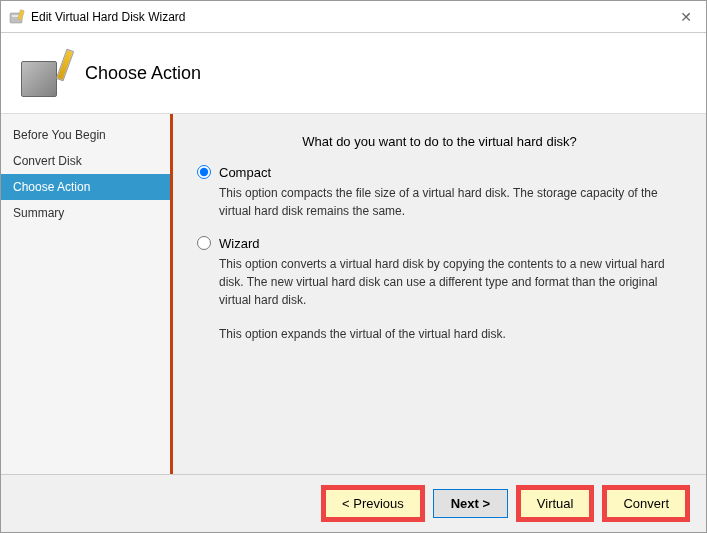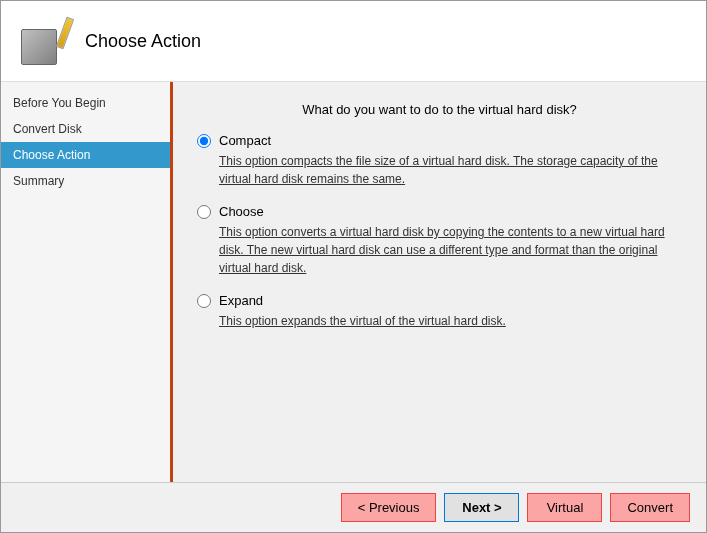--- a/index.html
+++ b/index.html
@@ -112,57 +112,56 @@
       display: flex;
       flex-direction: column;
       gap: 16px;
     }
     .option-item {
       display: flex;
       flex-direction: column;
     }
     .option-label-row {
       display: flex;
-      align-items: center;
+      align-items: flex-start;
       gap: 8px;
       margin-bottom: 4px;
     }
     .option-label {
       font-size: 13px;
       color: #000;
       cursor: pointer;
     }
     .option-description {
       margin-left: 22px;
       font-size: 12px;
       color: #333;
       line-height: 1.5;
-      text-decoration: underline;
     }
     input[type="radio"] {
       width: 14px;
       height: 14px;
       cursor: pointer;
       flex-shrink: 0;
     }
     .footer {
       background: #f0f0f0;
       border-top: 1px solid #ccc;
       padding: 10px 16px;
       display: flex;
       justify-content: flex-end;
       align-items: center;
       gap: 8px;
       flex-shrink: 0;
     }
     .btn {
       padding: 6px 16px;
       font-size: 13px;
-      border: 1px solid #ef4444;
-      background: #fca5a5;
+      border: 5px solid #ef4444;
+      background: #fef9c3;
       cursor: pointer;
       min-width: 75px;
       color: #000;
     }
     .btn-primary {
       background: #e1e1e1;
       border: 1px solid #0078d7;
       font-weight: bold;
     }
 
@@ -192,20 +191,29 @@
       right: 0;
       transform: rotate(20deg);
       border-radius: 1px;
     }
   </style>
 </head>
 <body>
 
 <div class="window">
 
+  <div class="title-bar">
+    <svg class="title-bar-icon" viewBox="0 0 16 16">
+      <rect x="1" y="4" width="12" height="10" rx="1" fill="#c0c0c0" stroke="#888" stroke-width="0.5"></rect>
+      <rect x="3" y="6" width="8" height="2" fill="#fff" opacity="0.6"></rect>
+      <rect x="10" y="1" width="4" height="10" rx="0.5" fill="#f4c430" stroke="#aaa" stroke-width="0.5" transform="rotate(15,12,6)"></rect>
+    </svg>
+    <span class="title-bar-text">Edit Virtual Hard Disk Wizard</span>
+    <button class="title-bar-close">✕</button>
+  </div>
 
   <div class="header-section">
     <div class="disk-pencil-icon header-icon">
       <div class="disk"></div>
       <div class="pencil"></div>
     </div>
     <span class="header-title">Choose Action</span>
   </div>
 
   <div class="content-area">
@@ -226,30 +234,26 @@
           <div class="option-label-row">
             <input type="radio" name="action" id="compact" checked="" style="">
             <label class="option-label" for="compact">Compact</label>
           </div>
           <span class="option-description">This option compacts the file size of a virtual hard disk. The storage capacity of the virtual hard disk remains the same.</span>
         </div>
 
         <div class="option-item">
           <div class="option-label-row">
             <input type="radio" name="action" id="convert" style="">
-            <label class="option-label" for="convert">Choose</label>
+            <label class="option-label" for="convert">Wizard</label>
           </div>
           <span class="option-description">This option converts a virtual hard disk by copying the contents to a new virtual hard disk. The new virtual hard disk can use a different type and format than the original virtual hard disk.</span>
         </div>
 
         <div class="option-item">
-          <div class="option-label-row">
-            <input type="radio" name="action" id="expand" style="">
-            <label class="option-label" for="expand">Expand</label>
-          </div>
           <span class="option-description">This option expands the virtual of the virtual hard disk.</span>
         </div>
 
       </div>
     </div>
   </div>
 
   <div class="footer">
     <button class="btn">&lt; Previous</button>
     <button class="btn btn-primary">Next &gt;</button>

